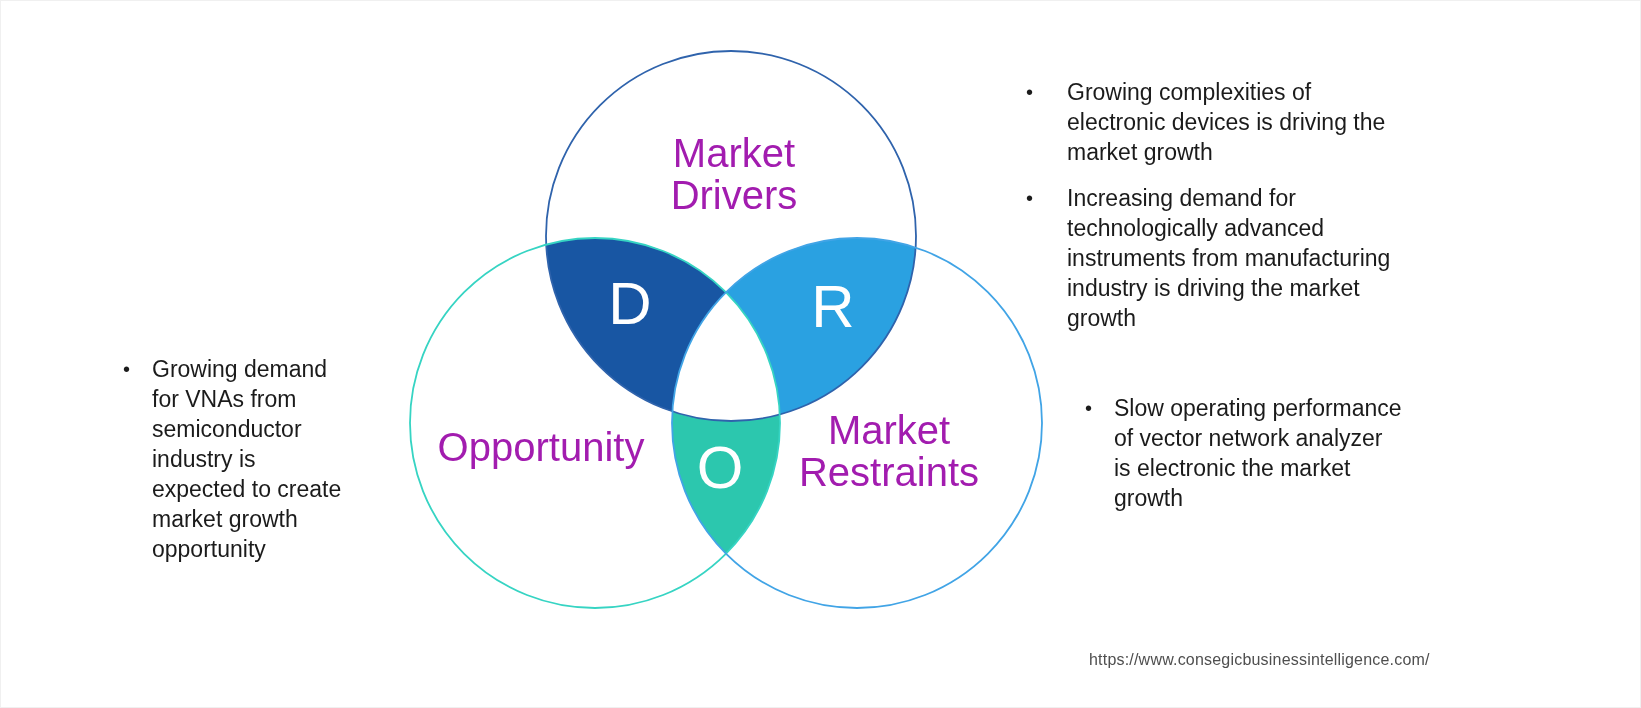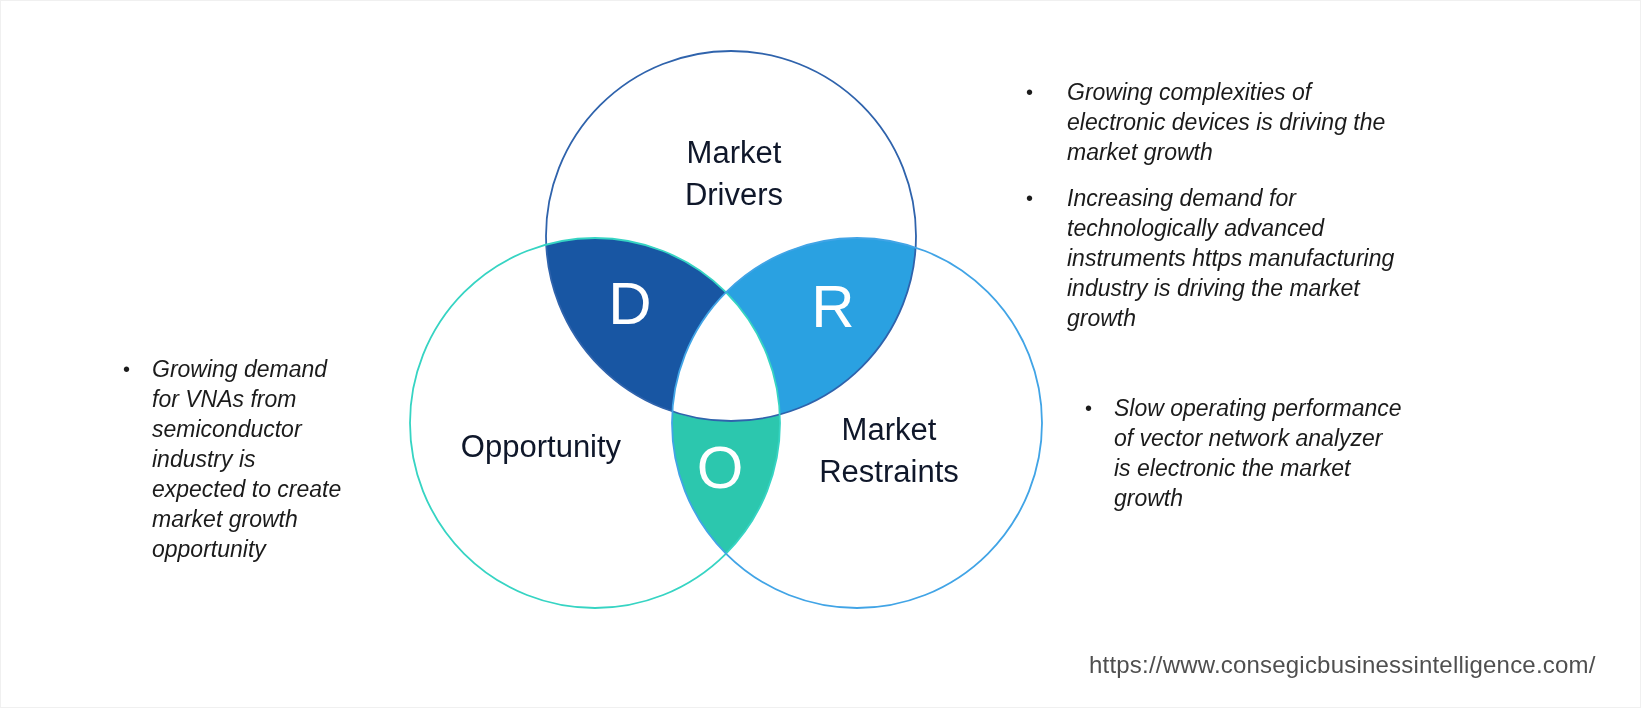--- a/index.html
+++ b/index.html
@@ -14,48 +14,48 @@
     color: #1b1b1b;
     overflow: hidden;
   }
   .venn-svg { position: absolute; left: 0; top: 0; }
 
   .abs { position: absolute; }
 
   .circle-label {
     transform: translateX(-50%);
     text-align: center;
-    font-size: 31px;
+    font-size: 40px;
     line-height: 42px;
-    color: #0f172a;
+    color: #a21caf;
     white-space: pre-line;
   }
   .region-letter {
     transform: translate(-50%, -50%);
     color: #ffffff;
     font-size: 60px;
     line-height: 60px;
   }
 
   .bullet-block { font-size: 23px; line-height: 30px; }
   .bullet-row { display: flex; align-items: flex-start; }
   .bullet-row + .bullet-row { margin-top: 16px; }
   .bullet-dot { flex: 0 0 auto; font-size: 20px; line-height: 30px; }
-  .bullet-text { white-space: pre-line; font-style: italic; }
+  .bullet-text { white-space: pre-line; }
 
   .block-left   { left: 122px;  top: 353px; width: 260px; }
   .block-left .bullet-dot { width: 29px; }
   .block-topright { left: 1025px; top: 76px;  width: 430px; }
   .block-topright .bullet-dot { width: 41px; }
   .block-bottomright { left: 1084px; top: 392px; width: 380px; }
   .block-bottomright .bullet-dot { width: 29px; }
 
   .footer-url {
     left: 1088px; top: 650px;
-    font-size: 24px;
+    font-size: 16px;
     color: #4f4f4f;
     letter-spacing: 0.2px;
   }
 </style>
 </head>
 <body>
 
 <div class="canvas">
 
   <svg class="venn-svg" width="1641" height="708" viewBox="0 0 1641 708">
@@ -128,21 +128,21 @@
     <div class="bullet-row">
       <span class="bullet-dot">•</span>
       <div class="bullet-text">Growing complexities of
 electronic devices is driving the
 market growth</div>
     </div>
     <div class="bullet-row">
       <span class="bullet-dot">•</span>
       <div class="bullet-text">Increasing demand for
 technologically advanced
-instruments https manufacturing
+instruments from manufacturing
 industry is driving the market
 growth</div>
     </div>
   </div>
 
   <div class="abs bullet-block block-bottomright">
     <div class="bullet-row">
       <span class="bullet-dot">•</span>
       <div class="bullet-text">Slow operating performance
 of vector network analyzer

